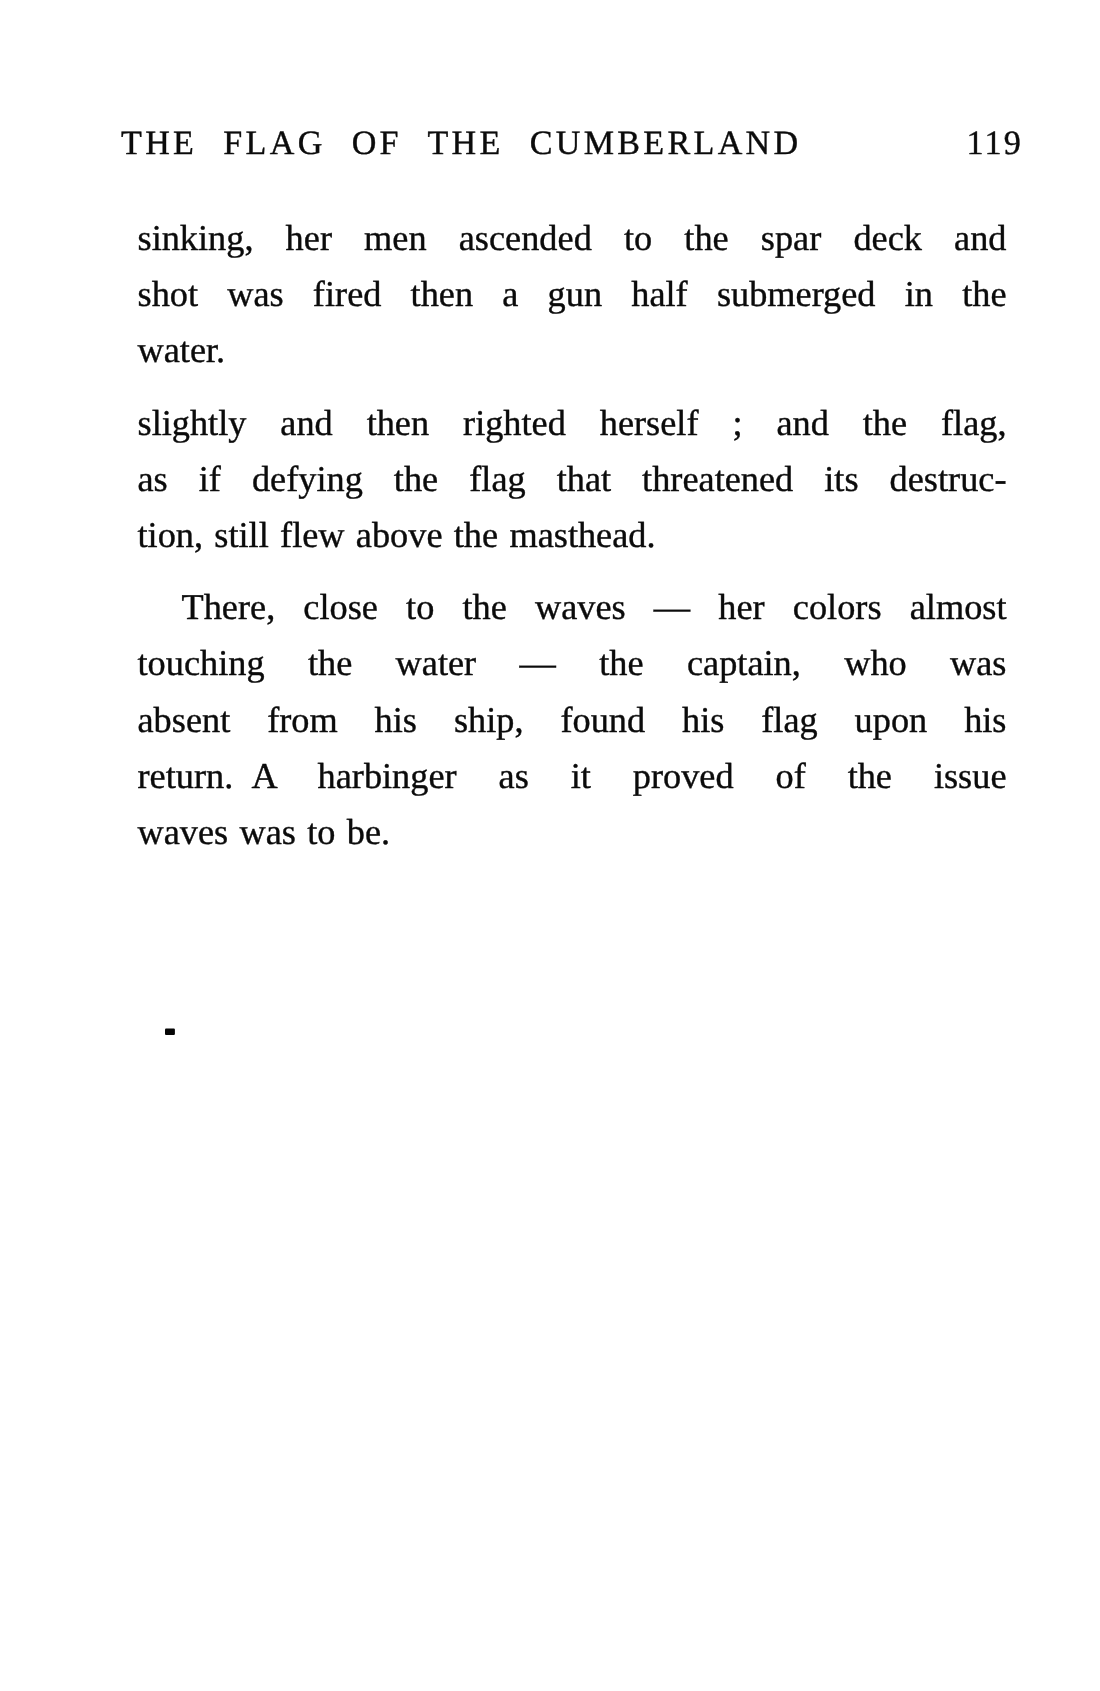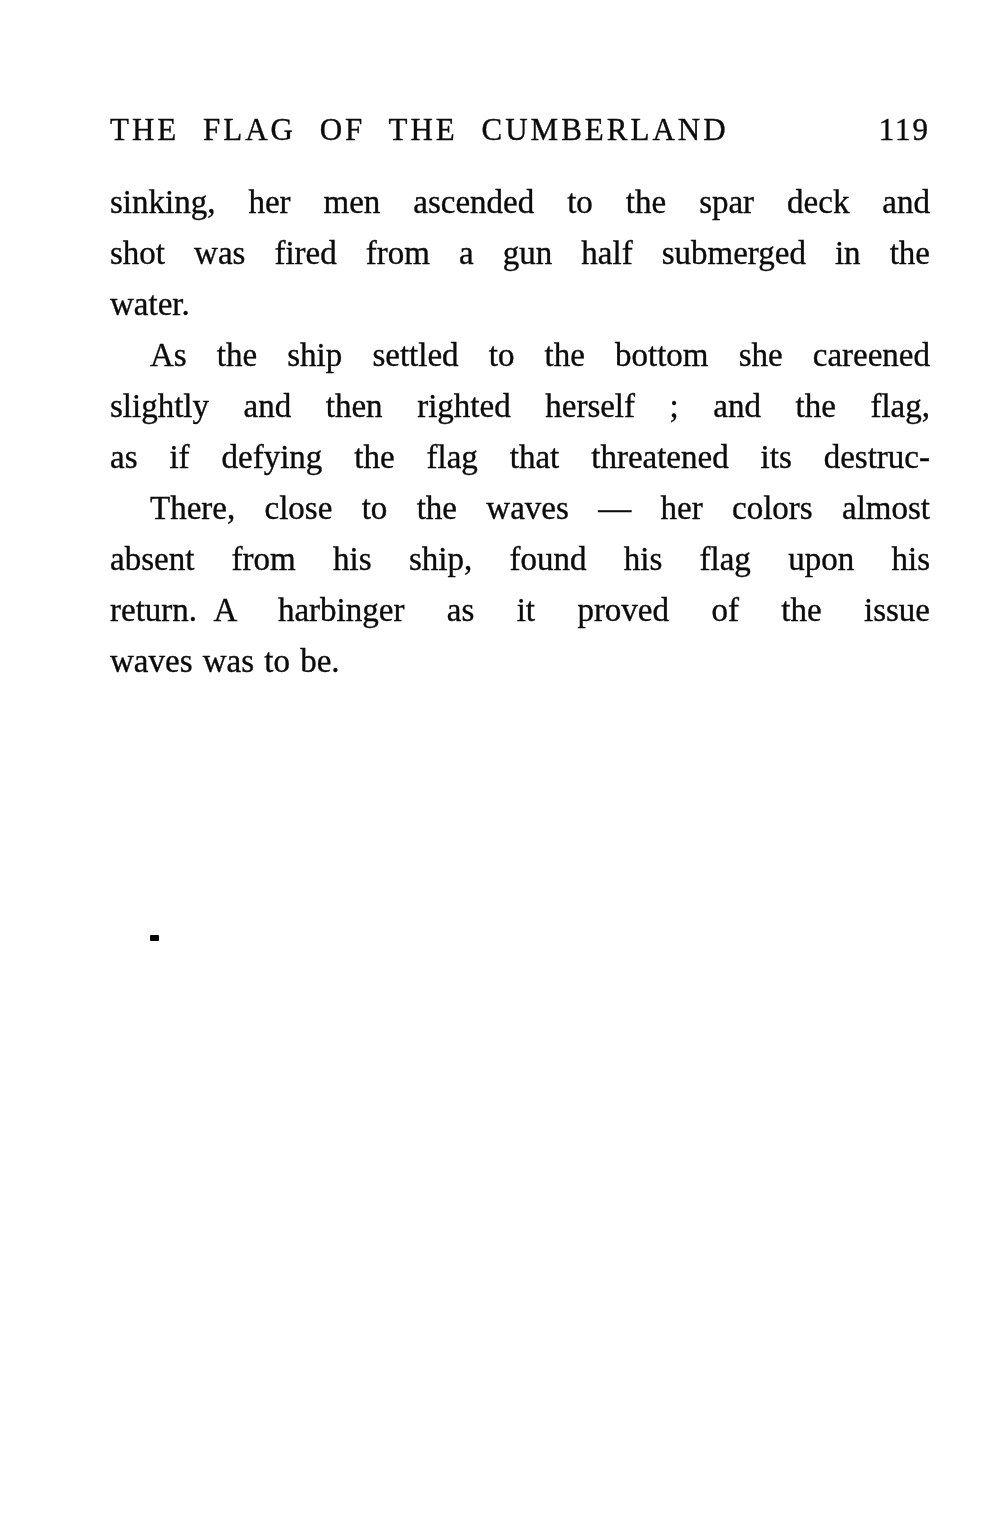--- a/index.html
+++ b/index.html
@@ -41,21 +41,21 @@
     letter-spacing: 2px;
   }
   
   .text-block {
     position: absolute;
     left: 110px;
     top: 177px;
     width: 820px;
     font-size: 33px;
   }
-  .para { margin: 0; }
+  .para { margin: 15px; }
   .line {
     display: block;
     line-height: 51px;
     text-align: justify;
     text-align-last: justify;
     word-spacing: 2px;
     white-space: normal;
   }
   .line.para-end {
     text-align: center;
@@ -82,32 +82,33 @@
 
   <header class="running-head">
     <span class="head-title">THE FLAG OF THE CUMBERLAND</span>
     <span class="folio">119</span>
   </header>
 
   <main class="text-block">
 
     <p class="para">
       <span class="line">sinking, her men ascended to the spar deck and</span>
-      <span class="line">shot was fired from a gun half submerged in the</span>
+      <span class="line">shot was fired then a gun half submerged in the</span>
       <span class="line para-end">water.</span>
     </p>
 
     <p class="para">
-      <span class="line indent">As the ship settled to the bottom she careened</span>
       <span class="line">slightly and then righted herself ; and the flag,</span>
       <span class="line">as if defying the flag that threatened its destruc-</span>
+      <span class="line para-end">tion, still flew above the masthead.</span>
     </p>
 
     <p class="para">
       <span class="line indent">There, close to the waves — her colors almost</span>
+      <span class="line">touching the water — the captain, who was</span>
       <span class="line">absent from his ship, found his flag upon his</span>
       <span class="line">return. A harbinger as it proved of the issue</span>
       <span class="line para-end">waves was to be.</span>
     </p>
 
   </main>
 
   <div class="ink-dot"></div>
 
 </div>

